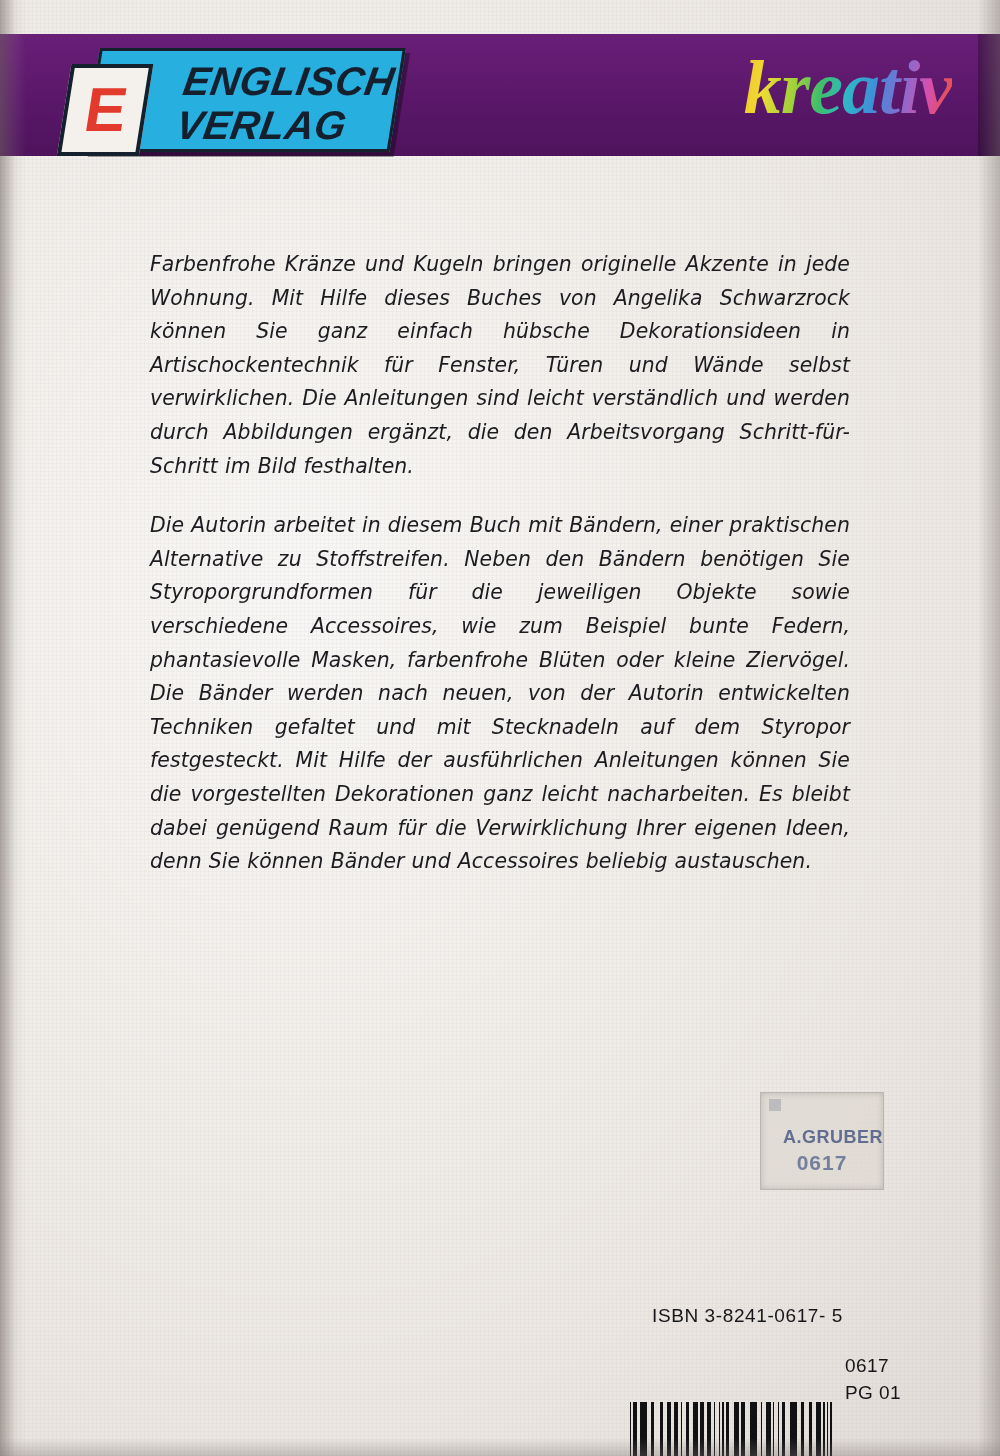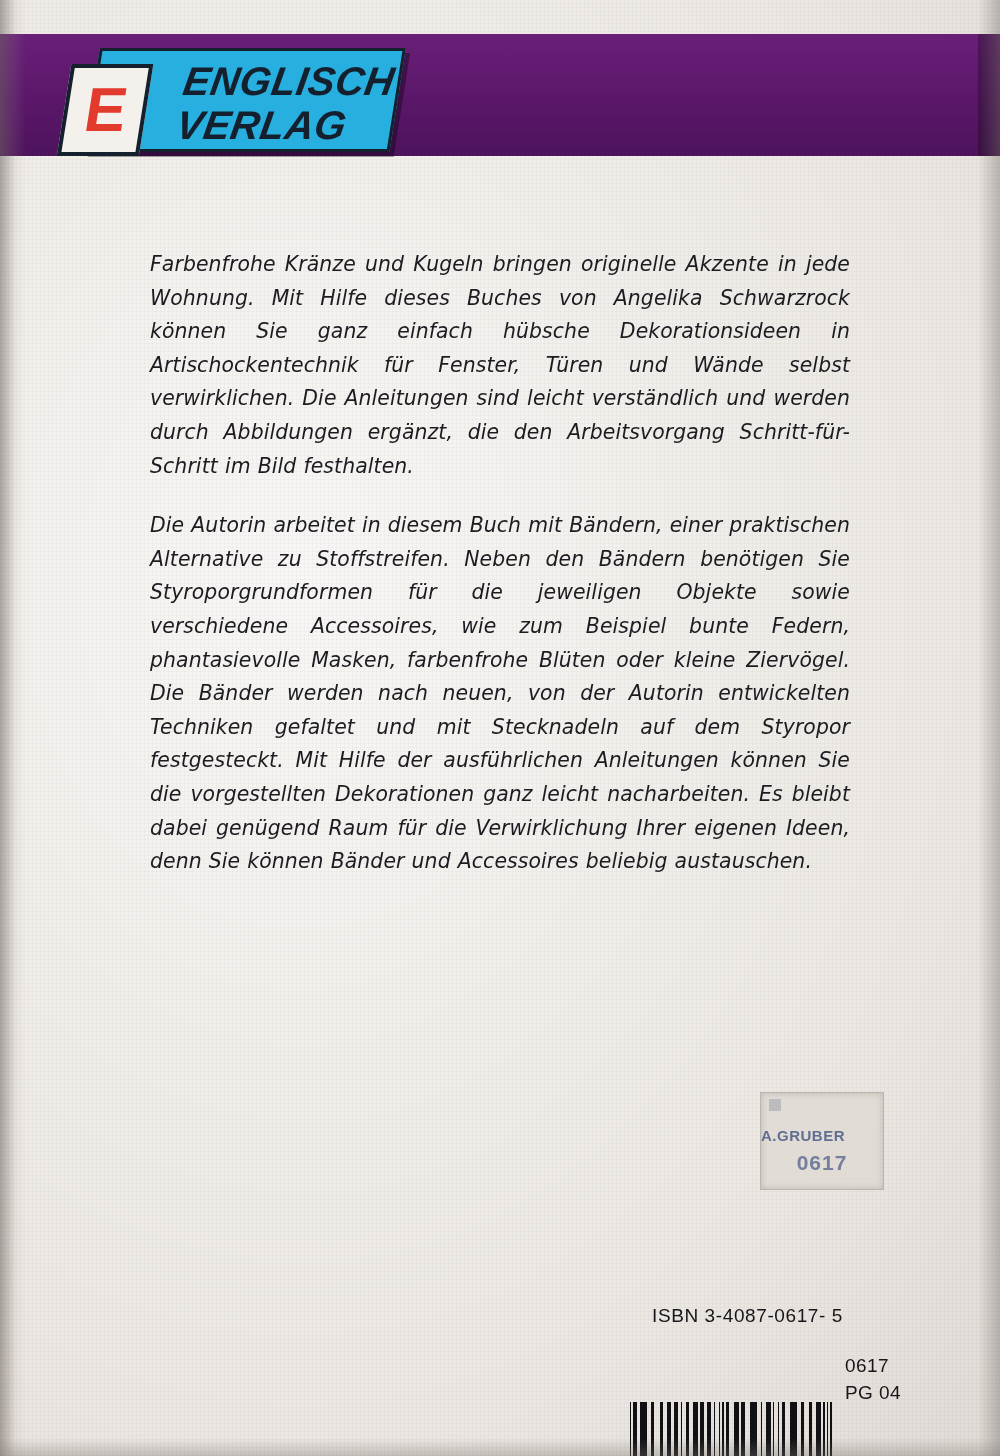--- a/index.html
+++ b/index.html
@@ -175,24 +175,24 @@
   .dealer-stamp .corner-mark {
     position: absolute;
     left: 8px; top: 6px;
     width: 12px; height: 12px;
     background: rgba(120,128,150,0.35);
   }
   .dealer-stamp .dealer-name {
     position: absolute;
     left: 0; right: 0;
     top: 34px;
-    text-align: left;
-    font-family: "Liberation Sans", sans-serif;
-    font-weight: bold;
-    font-size: 15px;
+    text-align: right;
+    font-family: "Liberation Sans", sans-serif;
+    font-weight: bold;
+    font-size: 18px;
     letter-spacing: 0.5px;
     color: #4d5b86;
     opacity: 0.85;
   }
   .dealer-stamp .dealer-code {
     position: absolute;
     left: 0; right: 0;
     top: 58px;
     text-align: center;
     font-family: "Liberation Sans", sans-serif;
@@ -273,33 +273,34 @@
           <div>ENGLISCH</div>
           <div>VERLAG</div>
         </div>
       </div>
       <div class="logo-e-box">
         <span class="logo-e">E</span>
       </div>
     </div>
   </div>
 
+  <div class="kreativ">kreativ</div>
 
   <div class="blurb">
     <p>Farbenfrohe Kränze und Kugeln bringen originelle Akzente in jede Wohnung. Mit Hilfe dieses Buches von Angelika Schwarzrock können Sie ganz einfach hübsche Dekorationsideen in Artischockentechnik für Fenster, Türen und Wände selbst verwirklichen. Die Anleitungen sind leicht verständlich und werden durch Abbildungen ergänzt, die den Arbeitsvorgang Schritt-für-Schritt im Bild festhalten.</p>
     <p>Die Autorin arbeitet in diesem Buch mit Bändern, einer praktischen Alternative zu Stoffstreifen. Neben den Bändern benötigen Sie Styroporgrundformen für die jeweiligen Objekte sowie verschiedene Accessoires, wie zum Beispiel bunte Federn, phantasievolle Masken, farbenfrohe Blüten oder kleine Ziervögel. Die Bänder werden nach neuen, von der Autorin entwickelten Techniken gefaltet und mit Stecknadeln auf dem Styropor festgesteckt. Mit Hilfe der ausführlichen Anleitungen können Sie die vorgestellten Dekorationen ganz leicht nacharbeiten. Es bleibt dabei genügend Raum für die Verwirklichung Ihrer eigenen Ideen, denn Sie können Bänder und Accessoires beliebig austauschen.</p>
   </div>
 
   <div class="dealer-stamp">
     <div class="corner-mark"></div>
     <div class="dealer-name">A.GRUBER</div>
     <div class="dealer-code">0617</div>
   </div>
 
-  <div class="isbn-text">ISBN 3-4087-0617- 5</div>
+  <div class="isbn-text">ISBN 3-8241-0617- 5</div>
 
   <div class="barcode-wrap">
     <div class="barcode-bars" id="barcode-bars">
         <span style="left: 0px; width: 1.34138px;"></span>
         <span style="left: 3.48276px; width: 1.34138px;"></span>
         <span style="left: 5.22414px; width: 1.34138px;"></span>
         <span style="left: 10.4483px; width: 6.56552px;"></span>
         <span style="left: 20.8966px; width: 3.08276px;"></span>
         <span style="left: 29.6034px; width: 3.08276px;"></span>
         <span style="left: 36.569px; width: 4.82414px;"></span>
@@ -327,19 +328,19 @@
         <span style="left: 186.328px; width: 4.82414px;"></span>
         <span style="left: 193.293px; width: 1.34138px;"></span>
         <span style="left: 196.776px; width: 1.34138px;"></span>
         <span style="left: 200.259px; width: 1.34138px;"></span>
       </div>
     <div class="barcode-digits">9 783824 106172</div>
   </div>
 
   <div class="pg-block">
     <div>0617</div>
-    <div>PG 04</div>
+    <div>PG 01</div>
   </div>
 
   <div class="page-edge-left"></div>
   <div class="page-edge-right"></div>
   <div class="page-edge-bottom"></div>
 </div>
 
 </body></html>

